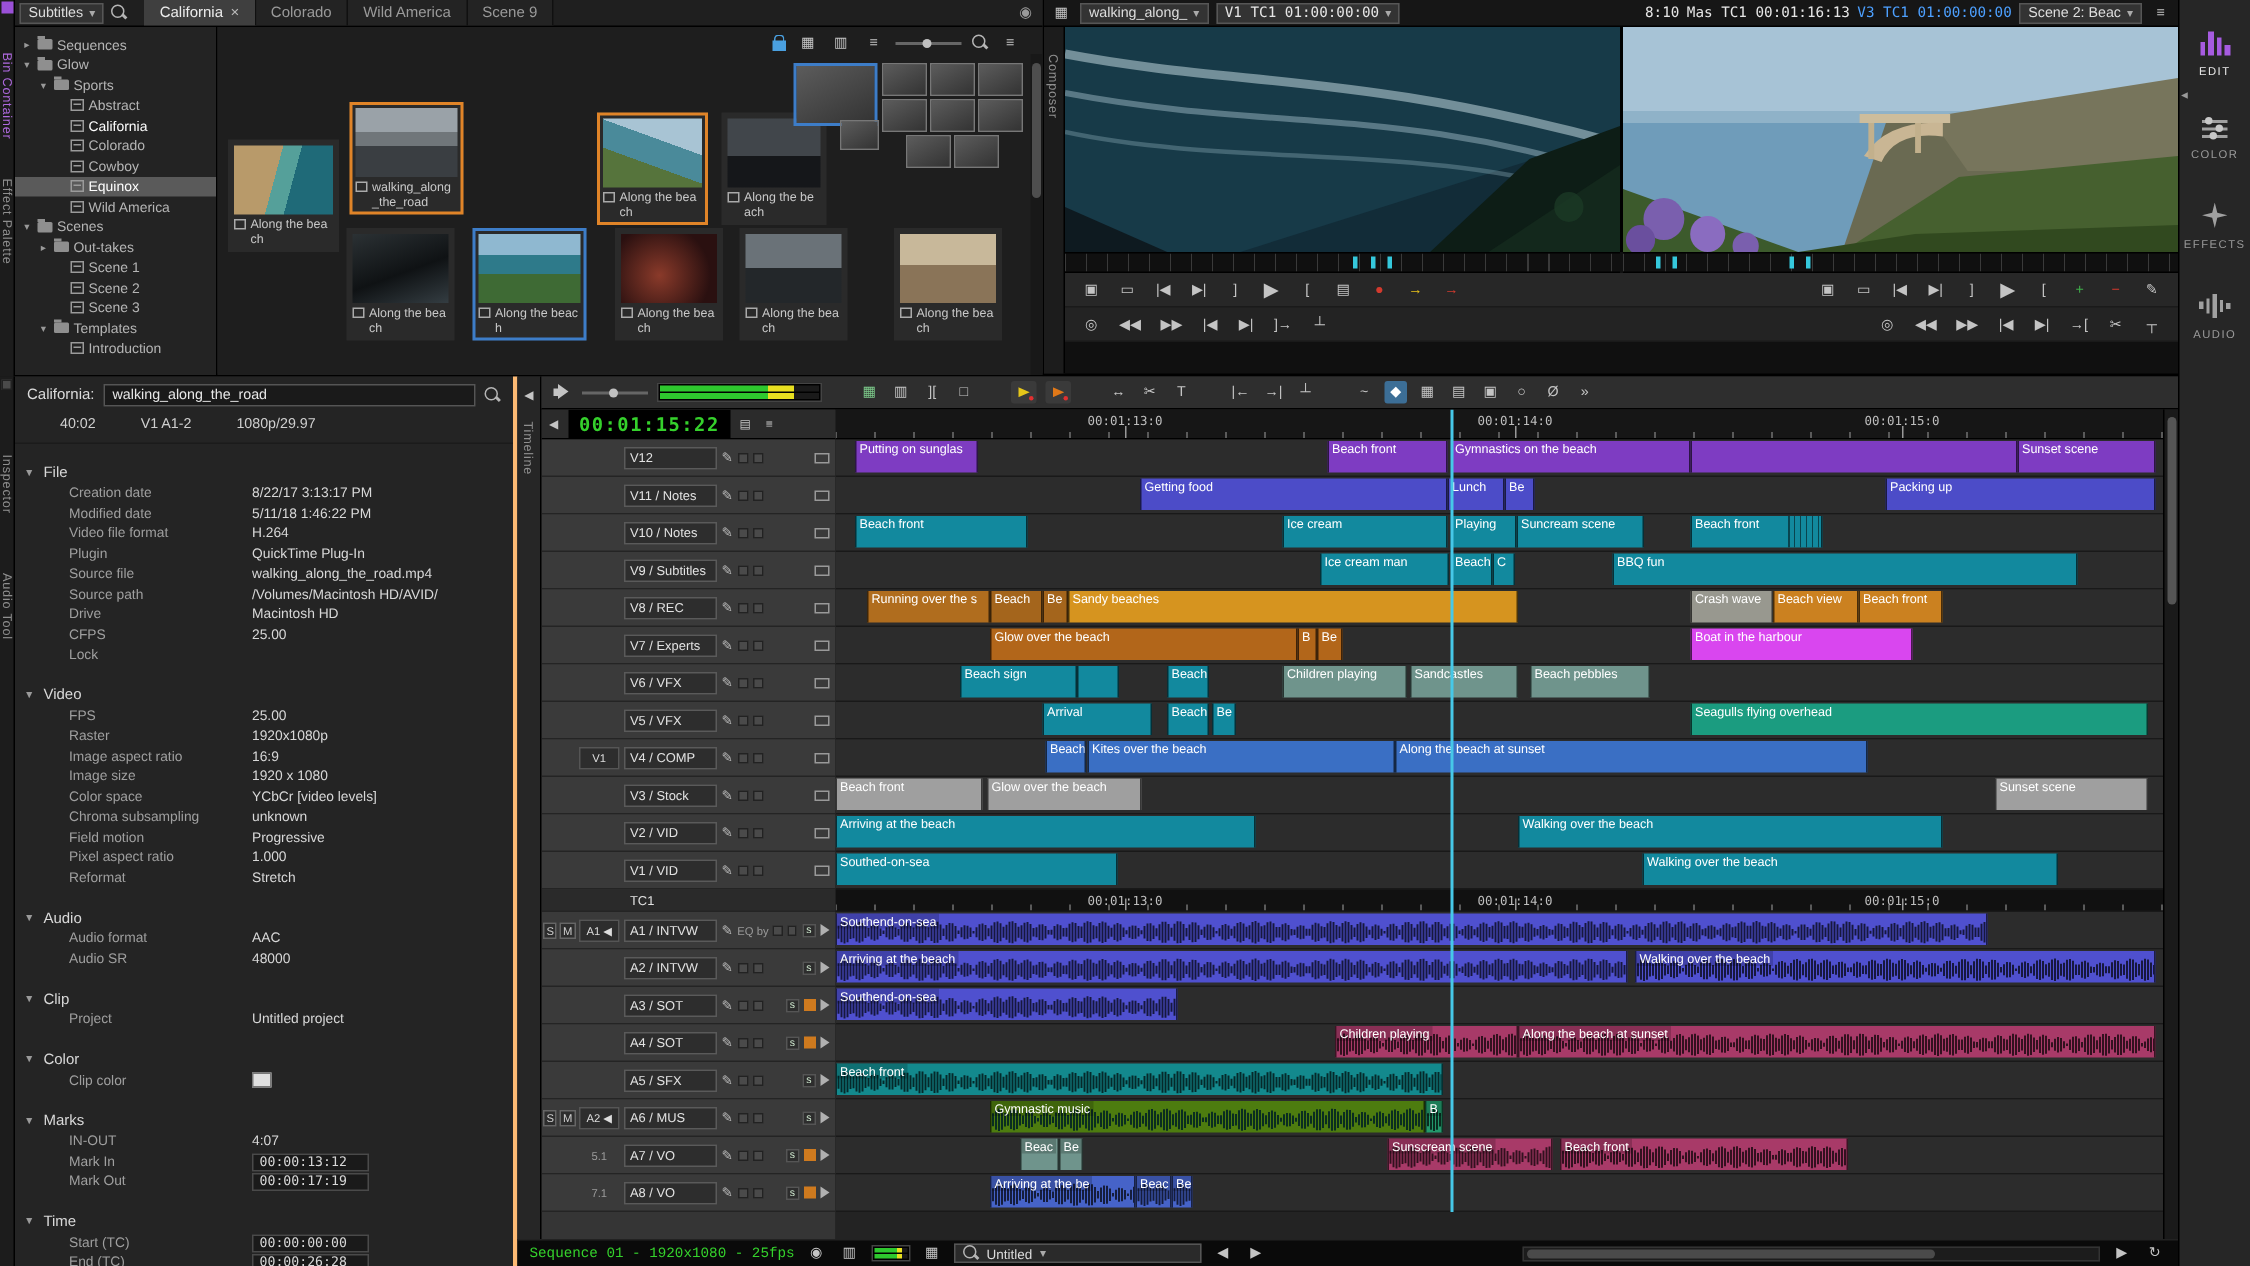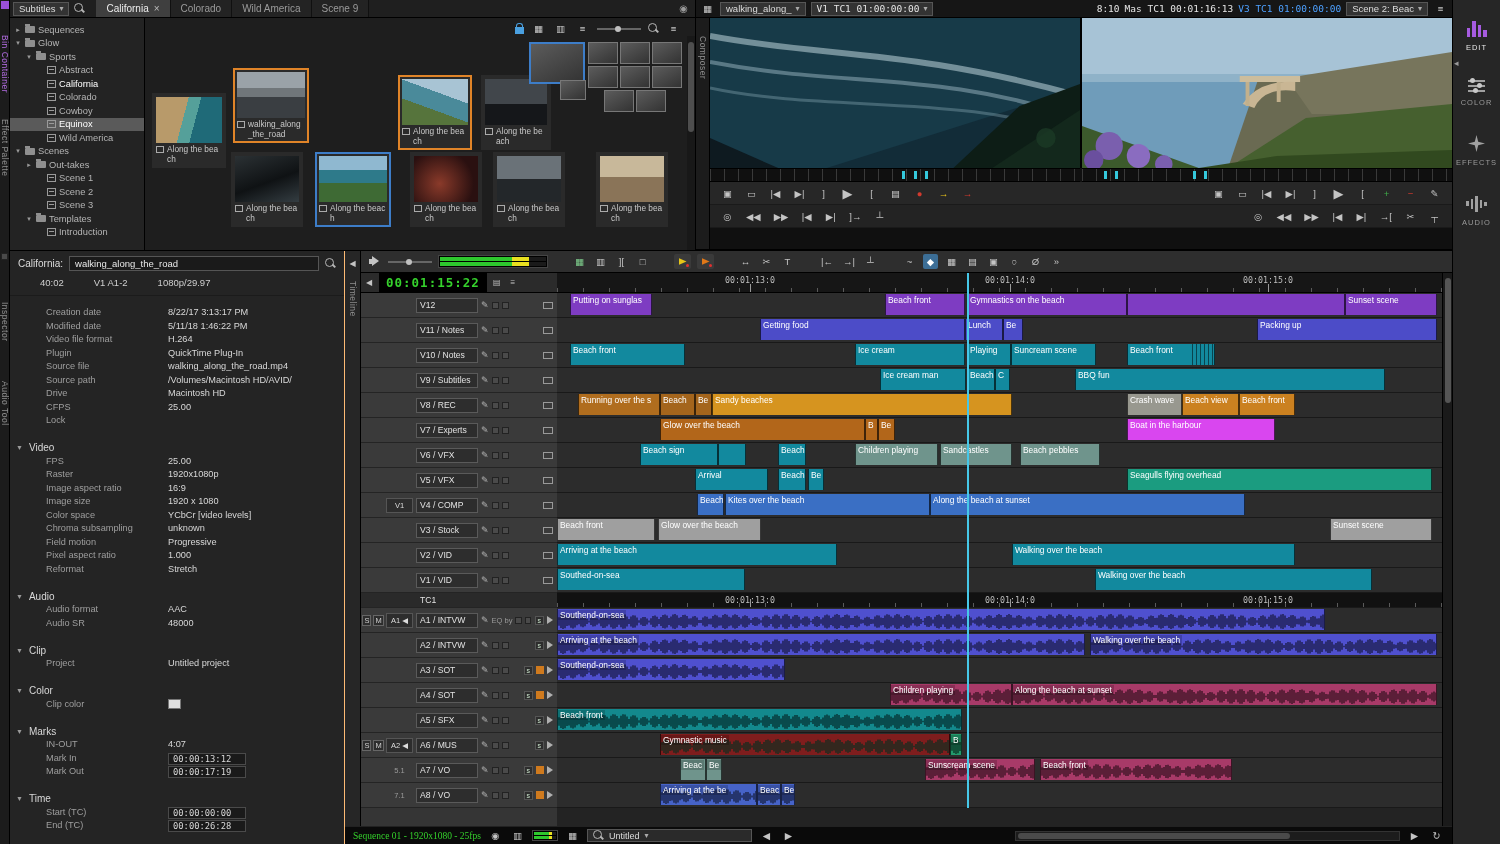--- a/index.html
+++ b/index.html
@@ -110,21 +110,21 @@
 .ic-edit{display:flex;gap:2px;align-items:flex-end;height:17px}
 .ic-edit i{width:3.5px;background:#a0a0a0}
 .rail-item.active .ic-edit i{background:#a65be0}
 .ic-color{display:flex;flex-direction:column;gap:3px}
 .crow{width:17px;height:2px;background:#a0a0a0;position:relative}
 .cdot{position:absolute;top:-2px;width:5px;height:5px;border-radius:50%;background:#c8c8c8}
 .ic-effects{width:17px;height:17px;background:#a0a0a0;clip-path:polygon(50% 0,60% 40%,100% 50%,60% 60%,50% 100%,40% 60%,0 50%,40% 40%)}
 .ic-audio{display:flex;gap:2px;align-items:center;height:17px}
 .ic-audio i{width:2.5px;background:#a0a0a0}
 
-#inspector{position:absolute;left:10px;top:251px;width:335px;height:593px;background:#242424;border-right:1px solid #fdba74;overflow:hidden}
+#inspector{position:absolute;left:10px;top:251px;width:335px;height:593px;background:#242424;border-right:3px solid #fdba74;overflow:hidden}
 .insp-head{display:flex;align-items:center;gap:6px;padding:5px 8px 3px 8px}
 .insp-bin{color:#dcdcdc;font-size:10px}
 .insp-input{flex:1;height:15px;background:#1a1a1a;border:1px solid #555;color:#e8e8e8;display:flex;align-items:center;padding:0 5px;font-size:9.5px}
 .insp-sub{display:flex;gap:30px;padding:3px 8px 7px 30px;color:#cfcfcf;font-size:9.5px;border-bottom:1px solid #1b1b1b}
 .isec{margin-top:11px}
 .isech{display:flex;gap:6px;align-items:center;height:16px;padding:0 6px;color:#d8d8d8;font-size:10px}
 .iarr{color:#9a9a9a;font-size:7px}
 .irow{display:flex;height:13.5px;align-items:flex-start;padding-left:36px;font-size:9.2px}
 .ilab{width:122px;color:#9f9f9f;white-space:nowrap}
 .ival{color:#d8d8d8;white-space:nowrap}
@@ -165,21 +165,21 @@
 .tick{position:absolute;bottom:0;width:1px;height:8px;background:#999}
 .clip{position:absolute;top:1px;bottom:2px;overflow:hidden;border-left:1px solid rgba(0,0,0,.65);border-right:1px solid rgba(0,0,0,.65);color:#fff}
 .clip .lbl{font-size:8.4px;line-height:10px;padding:0 2px;white-space:nowrap;position:relative;z-index:2;display:inline-block}
 .clip.audio .lbl{background:rgba(0,0,0,.18)}
 .clip svg{position:absolute;left:0;top:0;z-index:1}
 .stripes{position:absolute;right:0;top:0;bottom:0;width:22px;background:repeating-linear-gradient(90deg,rgba(0,0,0,.5) 0 1px,transparent 1px 4px)}
 .playhead{position:absolute;width:1.5px;background:#46c8e8;z-index:6}
 .tl-vscroll{position:absolute;right:0;top:22px;bottom:18px;width:10px;background:#1a1a1a;border-left:1px solid #000}
 .vthumb2{position:absolute;left:2px;top:5px;width:6px;height:125px;background:#555;border-radius:3px}
 .bbar{position:absolute;left:0;right:0;bottom:0;height:18px;background:#0a0a0a;display:flex;align-items:center;gap:7px;padding:0 8px;border-top:1px solid #222}
-.seqinfo{color:#35d12c;font-size:9.5px;font-family:Liberation Serif, serif;white-space:nowrap}
+.seqinfo{color:#35d12c;font-size:9.5px;font-family:Liberation Mono, monospace;white-space:nowrap}
 .untitled{display:flex;align-items:center;gap:5px;background:#2a2a2a;border:1px solid #555;height:13px;padding:0 5px;min-width:165px;color:#ddd;font-size:9px}
 .hscroll{width:385px;height:10px;background:#1c1c1c;border:1px solid #333;position:relative;margin-left:auto}
 .hthumb{position:absolute;left:2px;top:1px;height:6px;width:272px;background:#4a4a4a;border-radius:3px}
 </style>
 </head>
 <body>
 
 <div id="stage">
 
   <div id="rail-tl">
@@ -570,20 +570,24 @@
       </div>
       <span class="mag"></span>
     </div>
     <div class="insp-sub">
       <span>40:02</span>
       <span>V1 A1-2</span>
       <span>1080p/29.97</span>
     </div>
     <div id="insp-sections">
         <div class="isec">
+          <div class="isech">
+            <span class="iarr">▼</span>
+            <span>File</span>
+          </div>
           <div class="irow">
             <div class="ilab">Creation date</div>
             <div class="ival">8/22/17   3:13:17 PM</div>
           </div>
           <div class="irow">
             <div class="ilab">Modified date</div>
             <div class="ival">5/11/18   1:46:22 PM</div>
           </div>
           <div class="irow">
             <div class="ilab">Video file format</div>
@@ -1140,21 +1144,21 @@
             <div class="clip audio" style="left: 455px; width: 425px; background: rgb(168, 58, 104);"><svg width="425" height="21">
                 <path d="M1 8.2L1 16.8M3 5.9L3 19.1M5 5.0L5 20.0M7 5.8L7 19.2M9 8.0L9 17.0M11 8.5L11 16.5M13 6.3L13 18.7M15 5.5L15 19.5M17 6.4L17 18.6M19 8.7L19 16.3M21 9.7L21 15.3M23 7.6L23 17.4M25 6.8L25 18.2M27 7.7L27 17.3M29 10.0L29 15.0M31 11.4L31 13.6M33 9.1L33 15.9M35 7.6L35 17.4M37 7.7L37 17.3M39 9.3L39 15.7M41 10.4L41 14.6M43 7.7L43 17.3M45 6.1L45 18.9M47 6.2L47 18.8M49 7.8L49 17.2M51 9.4L51 15.6M53 6.8L53 18.2M55 5.2L55 19.8M57 5.4L57 19.6M59 7.1L59 17.9M61 9.2L61 15.8M63 6.7L63 18.3M65 5.3L65 19.7M67 5.5L67 19.5M69 7.4L69 17.6M71 10.0L71 15.0M73 7.6L73 17.4M75 6.3L75 18.7M77 6.5L77 18.5M79 8.4L79 16.6M81 11.3L81 13.7M83 9.2L83 15.8M85 7.9L85 17.1M87 8.1L87 16.9M89 9.4L89 15.6M91 11.6L91 13.4M93 9.2L93 15.8M95 7.1L95 17.9M97 6.6L97 18.4M99 7.7L99 17.3M101 9.9L101 15.1M103 8.0L103 17.0M105 5.9L105 19.1M107 5.4L107 19.6M109 6.5L109 18.5M111 8.9L111 16.1M113 7.5L113 17.5M115 5.5L115 19.5M117 5.1L117 19.9M119 6.3L119 18.7M121 8.8L121 16.2M123 7.9L123 17.1M125 6.1L125 18.9M127 5.7L127 19.3M129 7.0L129 18.0M131 9.6L131 15.4M133 9.2L133 15.8M135 7.4L135 17.6M137 7.1L137 17.9M139 8.4L139 16.6M141 11.0L141 14.0M143 10.9L143 14.1M145 8.4L145 16.6M147 7.2L147 17.8M149 7.8L149 17.2M151 9.7L151 15.3M153 9.5L153 15.5M155 6.9L155 18.1M157 5.8L157 19.2M159 6.4L159 18.6M161 8.3L161 16.7M163 8.6L163 16.4M165 6.1L165 18.9M167 5.1L167 19.9M169 5.7L169 19.3M171 7.8L171 17.2M173 8.5L173 16.5M175 6.3L175 18.7M177 5.3L177 19.7M179 6.0L179 19.0M181 8.1L181 16.9M183 9.5L183 15.5M185 7.3L185 17.7M187 6.3L187 18.7M189 7.1L189 17.9M191 9.3L191 15.7M193 11.1L193 13.9M195 8.9L195 16.1M197 8.0L197 17.0M199 8.2L199 16.8M201 9.7L201 15.3M203 11.2L203 13.8M205 8.3L205 16.7M207 6.6L207 18.4M209 6.5L209 18.5M211 8.0L211 17.0M213 9.9L213 15.1M215 7.2L215 17.8M217 5.5L217 19.5M219 5.5L219 19.5M221 7.0L221 18.0M223 9.5L223 15.5M225 6.8L225 18.2M227 5.2L227 19.8M229 5.3L229 19.7M231 7.0L231 18.0M233 9.7L233 15.3M235 7.4L235 17.6M237 5.9L237 19.1M239 6.0L239 19.0M241 7.8L241 17.2M243 10.6L243 14.4M245 8.9L245 16.1M247 7.4L247 17.6M249 7.5L249 17.5M251 9.2L251 15.8M253 11.7L253 13.3M255 9.9L255 15.1M257 7.7L257 17.3M259 7.0L259 18.0M261 8.0L261 17.0M263 10.2L263 14.8M265 8.5L265 16.5M267 6.3L267 18.7M269 5.6L269 19.4M271 6.6L271 18.4M273 8.9L273 16.1M275 7.8L275 17.2M277 5.7L277 19.3M279 5.0L279 20.0M281 6.1L281 18.9M283 8.5L283 16.5M285 7.9L285 17.1M287 5.9L287 19.1M289 5.4L289 19.6M291 6.5L291 18.5M293 9.0L293 16.0M295 9.0L295 16.0M297 7.1L297 17.9M299 6.5L299 18.5M301 7.7L301 17.3M303 10.3L303 14.7M305 10.7L305 14.3M307 8.8L307 16.2M309 7.8L309 17.2M311 8.2L311 16.8M313 10.1L313 14.9M315 10.2L315 14.8M317 7.5L317 17.5M319 6.2L319 18.8M321 6.6L321 18.4M323 8.5L323 16.5M325 9.0L325 16.0M327 6.5L327 18.5M329 5.2L329 19.8M331 5.7L331 19.3M333 7.6L333 17.4M335 8.7L335 16.3M337 6.3L337 18.7M339 5.1L339 19.9M341 5.6L341 19.4M343 7.7L343 17.3M345 9.3L345 15.7M347 7.0L347 18.0M349 5.9L349 19.1M351 6.5L351 18.5M353 8.6L353 16.4M355 10.8L355 14.2M357 8.5L357 16.5M359 7.4L359 17.6M361 8.0L361 17.0M363 10.1L363 14.9M365 11.7L365 13.3M367 9.0L367 16.0M369 7.2L369 17.8M371 6.9L371 18.1M373 8.3L373 16.7M375 10.6L375 14.4M377 7.7L377 17.3M379 5.9L379 19.1M381 5.6L381 19.4M383 7.0L383 18.0M385 9.5L385 15.5M387 7.1L387 17.9M389 5.3L389 19.7M391 5.2L391 19.8M393 6.7L393 18.3M395 9.3L395 15.7M397 7.4L397 17.6M399 5.7L399 19.3M401 5.6L401 19.4M403 7.2L403 17.8M405 9.9L405 15.1M407 8.5L407 16.5M409 6.9L409 18.1M411 6.9L411 18.1M413 8.5L413 16.5M415 11.3L415 13.7M417 10.3L417 14.7M419 8.4L419 16.6M421 7.5L421 17.5M423 8.4L423 16.6" stroke="rgb(50,17,31)" stroke-width="1.3" fill="none"></path>
               </svg><span class="lbl">Along the beach at sunset</span></div>
           </div>
           <div class="tl-row audio" style="height: 25px;">
             <div class="clip audio" style="left: 0px; width: 405px; background: rgb(19, 137, 141);"><svg width="405" height="21">
                 <path d="M1 8.2L1 16.8M3 5.9L3 19.1M5 5.0L5 20.0M7 5.8L7 19.2M9 8.0L9 17.0M11 8.5L11 16.5M13 6.3L13 18.7M15 5.5L15 19.5M17 6.4L17 18.6M19 8.7L19 16.3M21 9.7L21 15.3M23 7.6L23 17.4M25 6.8L25 18.2M27 7.7L27 17.3M29 10.0L29 15.0M31 11.4L31 13.6M33 9.1L33 15.9M35 7.6L35 17.4M37 7.7L37 17.3M39 9.3L39 15.7M41 10.4L41 14.6M43 7.7L43 17.3M45 6.1L45 18.9M47 6.2L47 18.8M49 7.8L49 17.2M51 9.4L51 15.6M53 6.8L53 18.2M55 5.2L55 19.8M57 5.4L57 19.6M59 7.1L59 17.9M61 9.2L61 15.8M63 6.7L63 18.3M65 5.3L65 19.7M67 5.5L67 19.5M69 7.4L69 17.6M71 10.0L71 15.0M73 7.6L73 17.4M75 6.3L75 18.7M77 6.5L77 18.5M79 8.4L79 16.6M81 11.3L81 13.7M83 9.2L83 15.8M85 7.9L85 17.1M87 8.1L87 16.9M89 9.4L89 15.6M91 11.6L91 13.4M93 9.2L93 15.8M95 7.1L95 17.9M97 6.6L97 18.4M99 7.7L99 17.3M101 9.9L101 15.1M103 8.0L103 17.0M105 5.9L105 19.1M107 5.4L107 19.6M109 6.5L109 18.5M111 8.9L111 16.1M113 7.5L113 17.5M115 5.5L115 19.5M117 5.1L117 19.9M119 6.3L119 18.7M121 8.8L121 16.2M123 7.9L123 17.1M125 6.1L125 18.9M127 5.7L127 19.3M129 7.0L129 18.0M131 9.6L131 15.4M133 9.2L133 15.8M135 7.4L135 17.6M137 7.1L137 17.9M139 8.4L139 16.6M141 11.0L141 14.0M143 10.9L143 14.1M145 8.4L145 16.6M147 7.2L147 17.8M149 7.8L149 17.2M151 9.7L151 15.3M153 9.5L153 15.5M155 6.9L155 18.1M157 5.8L157 19.2M159 6.4L159 18.6M161 8.3L161 16.7M163 8.6L163 16.4M165 6.1L165 18.9M167 5.1L167 19.9M169 5.7L169 19.3M171 7.8L171 17.2M173 8.5L173 16.5M175 6.3L175 18.7M177 5.3L177 19.7M179 6.0L179 19.0M181 8.1L181 16.9M183 9.5L183 15.5M185 7.3L185 17.7M187 6.3L187 18.7M189 7.1L189 17.9M191 9.3L191 15.7M193 11.1L193 13.9M195 8.9L195 16.1M197 8.0L197 17.0M199 8.2L199 16.8M201 9.7L201 15.3M203 11.2L203 13.8M205 8.3L205 16.7M207 6.6L207 18.4M209 6.5L209 18.5M211 8.0L211 17.0M213 9.9L213 15.1M215 7.2L215 17.8M217 5.5L217 19.5M219 5.5L219 19.5M221 7.0L221 18.0M223 9.5L223 15.5M225 6.8L225 18.2M227 5.2L227 19.8M229 5.3L229 19.7M231 7.0L231 18.0M233 9.7L233 15.3M235 7.4L235 17.6M237 5.9L237 19.1M239 6.0L239 19.0M241 7.8L241 17.2M243 10.6L243 14.4M245 8.9L245 16.1M247 7.4L247 17.6M249 7.5L249 17.5M251 9.2L251 15.8M253 11.7L253 13.3M255 9.9L255 15.1M257 7.7L257 17.3M259 7.0L259 18.0M261 8.0L261 17.0M263 10.2L263 14.8M265 8.5L265 16.5M267 6.3L267 18.7M269 5.6L269 19.4M271 6.6L271 18.4M273 8.9L273 16.1M275 7.8L275 17.2M277 5.7L277 19.3M279 5.0L279 20.0M281 6.1L281 18.9M283 8.5L283 16.5M285 7.9L285 17.1M287 5.9L287 19.1M289 5.4L289 19.6M291 6.5L291 18.5M293 9.0L293 16.0M295 9.0L295 16.0M297 7.1L297 17.9M299 6.5L299 18.5M301 7.7L301 17.3M303 10.3L303 14.7M305 10.7L305 14.3M307 8.8L307 16.2M309 7.8L309 17.2M311 8.2L311 16.8M313 10.1L313 14.9M315 10.2L315 14.8M317 7.5L317 17.5M319 6.2L319 18.8M321 6.6L321 18.4M323 8.5L323 16.5M325 9.0L325 16.0M327 6.5L327 18.5M329 5.2L329 19.8M331 5.7L331 19.3M333 7.6L333 17.4M335 8.7L335 16.3M337 6.3L337 18.7M339 5.1L339 19.9M341 5.6L341 19.4M343 7.7L343 17.3M345 9.3L345 15.7M347 7.0L347 18.0M349 5.9L349 19.1M351 6.5L351 18.5M353 8.6L353 16.4M355 10.8L355 14.2M357 8.5L357 16.5M359 7.4L359 17.6M361 8.0L361 17.0M363 10.1L363 14.9M365 11.7L365 13.3M367 9.0L367 16.0M369 7.2L369 17.8M371 6.9L371 18.1M373 8.3L373 16.7M375 10.6L375 14.4M377 7.7L377 17.3M379 5.9L379 19.1M381 5.6L381 19.4M383 7.0L383 18.0M385 9.5L385 15.5M387 7.1L387 17.9M389 5.3L389 19.7M391 5.2L391 19.8M393 6.7L393 18.3M395 9.3L395 15.7M397 7.4L397 17.6M399 5.7L399 19.3M401 5.6L401 19.4M403 7.2L403 17.8" stroke="rgb(5,41,42)" stroke-width="1.3" fill="none"></path>
               </svg><span class="lbl">Beach front</span></div>
           </div>
           <div class="tl-row audio" style="height: 25px;">
-            <div class="clip audio" style="left: 103px; width: 290px; background: #7f1d1d;"><svg width="290" height="21">
+            <div class="clip audio" style="left: 103px; width: 290px; background: #4d7c0f;"><svg width="290" height="21">
                 <path d="M1 8.2L1 16.8M3 5.9L3 19.1M5 5.0L5 20.0M7 5.8L7 19.2M9 8.0L9 17.0M11 8.5L11 16.5M13 6.3L13 18.7M15 5.5L15 19.5M17 6.4L17 18.6M19 8.7L19 16.3M21 9.7L21 15.3M23 7.6L23 17.4M25 6.8L25 18.2M27 7.7L27 17.3M29 10.0L29 15.0M31 11.4L31 13.6M33 9.1L33 15.9M35 7.6L35 17.4M37 7.7L37 17.3M39 9.3L39 15.7M41 10.4L41 14.6M43 7.7L43 17.3M45 6.1L45 18.9M47 6.2L47 18.8M49 7.8L49 17.2M51 9.4L51 15.6M53 6.8L53 18.2M55 5.2L55 19.8M57 5.4L57 19.6M59 7.1L59 17.9M61 9.2L61 15.8M63 6.7L63 18.3M65 5.3L65 19.7M67 5.5L67 19.5M69 7.4L69 17.6M71 10.0L71 15.0M73 7.6L73 17.4M75 6.3L75 18.7M77 6.5L77 18.5M79 8.4L79 16.6M81 11.3L81 13.7M83 9.2L83 15.8M85 7.9L85 17.1M87 8.1L87 16.9M89 9.4L89 15.6M91 11.6L91 13.4M93 9.2L93 15.8M95 7.1L95 17.9M97 6.6L97 18.4M99 7.7L99 17.3M101 9.9L101 15.1M103 8.0L103 17.0M105 5.9L105 19.1M107 5.4L107 19.6M109 6.5L109 18.5M111 8.9L111 16.1M113 7.5L113 17.5M115 5.5L115 19.5M117 5.1L117 19.9M119 6.3L119 18.7M121 8.8L121 16.2M123 7.9L123 17.1M125 6.1L125 18.9M127 5.7L127 19.3M129 7.0L129 18.0M131 9.6L131 15.4M133 9.2L133 15.8M135 7.4L135 17.6M137 7.1L137 17.9M139 8.4L139 16.6M141 11.0L141 14.0M143 10.9L143 14.1M145 8.4L145 16.6M147 7.2L147 17.8M149 7.8L149 17.2M151 9.7L151 15.3M153 9.5L153 15.5M155 6.9L155 18.1M157 5.8L157 19.2M159 6.4L159 18.6M161 8.3L161 16.7M163 8.6L163 16.4M165 6.1L165 18.9M167 5.1L167 19.9M169 5.7L169 19.3M171 7.8L171 17.2M173 8.5L173 16.5M175 6.3L175 18.7M177 5.3L177 19.7M179 6.0L179 19.0M181 8.1L181 16.9M183 9.5L183 15.5M185 7.3L185 17.7M187 6.3L187 18.7M189 7.1L189 17.9M191 9.3L191 15.7M193 11.1L193 13.9M195 8.9L195 16.1M197 8.0L197 17.0M199 8.2L199 16.8M201 9.7L201 15.3M203 11.2L203 13.8M205 8.3L205 16.7M207 6.6L207 18.4M209 6.5L209 18.5M211 8.0L211 17.0M213 9.9L213 15.1M215 7.2L215 17.8M217 5.5L217 19.5M219 5.5L219 19.5M221 7.0L221 18.0M223 9.5L223 15.5M225 6.8L225 18.2M227 5.2L227 19.8M229 5.3L229 19.7M231 7.0L231 18.0M233 9.7L233 15.3M235 7.4L235 17.6M237 5.9L237 19.1M239 6.0L239 19.0M241 7.8L241 17.2M243 10.6L243 14.4M245 8.9L245 16.1M247 7.4L247 17.6M249 7.5L249 17.5M251 9.2L251 15.8M253 11.7L253 13.3M255 9.9L255 15.1M257 7.7L257 17.3M259 7.0L259 18.0M261 8.0L261 17.0M263 10.2L263 14.8M265 8.5L265 16.5M267 6.3L267 18.7M269 5.6L269 19.4M271 6.6L271 18.4M273 8.9L273 16.1M275 7.8L275 17.2M277 5.7L277 19.3M279 5.0L279 20.0M281 6.1L281 18.9M283 8.5L283 16.5M285 7.9L285 17.1M287 5.9L287 19.1" stroke="rgb(10,45,32)" stroke-width="1.3" fill="none"></path>
               </svg><span class="lbl">Gymnastic music</span></div>
             <div class="clip audio" style="left: 393px; width: 12px; background: rgb(35, 153, 108);"><svg width="12" height="21">
                 <path d="M1 8.2L1 16.8M3 5.9L3 19.1M5 5.0L5 20.0M7 5.8L7 19.2M9 8.0L9 17.0" stroke="rgb(10,45,32)" stroke-width="1.3" fill="none"></path>
               </svg><span class="lbl">B</span></div>
           </div>
           <div class="tl-row audio" style="height: 25px;">
             <div class="clip audio" style="left: 123px; width: 26px; background: rgb(111, 148, 140);"><span class="lbl">Beac</span></div>
             <div class="clip audio" style="left: 149px; width: 16px; background: rgb(111, 148, 140);"><span class="lbl">Be</span></div>
             <div class="clip audio" style="left: 368px; width: 110px; background: rgb(168, 58, 104);"><svg width="110" height="21">

